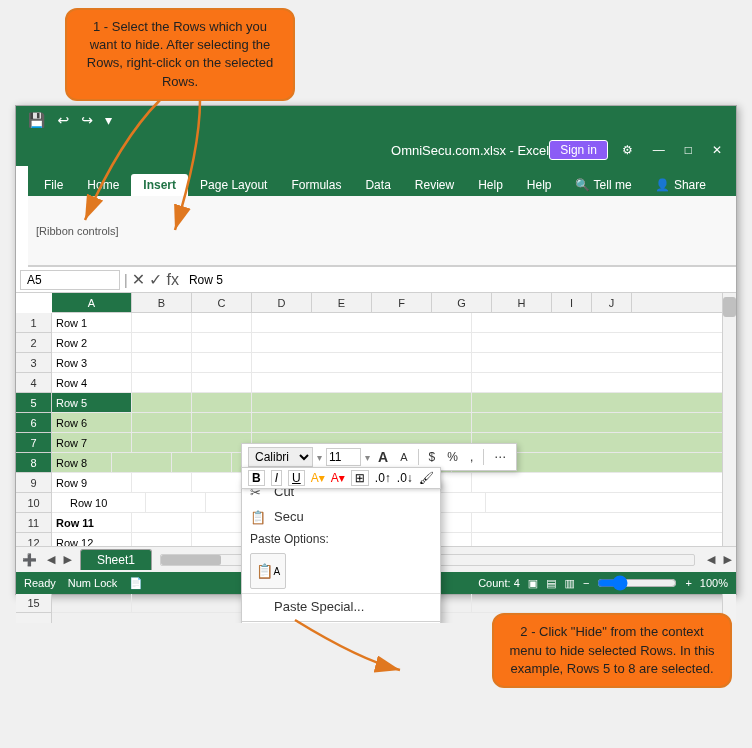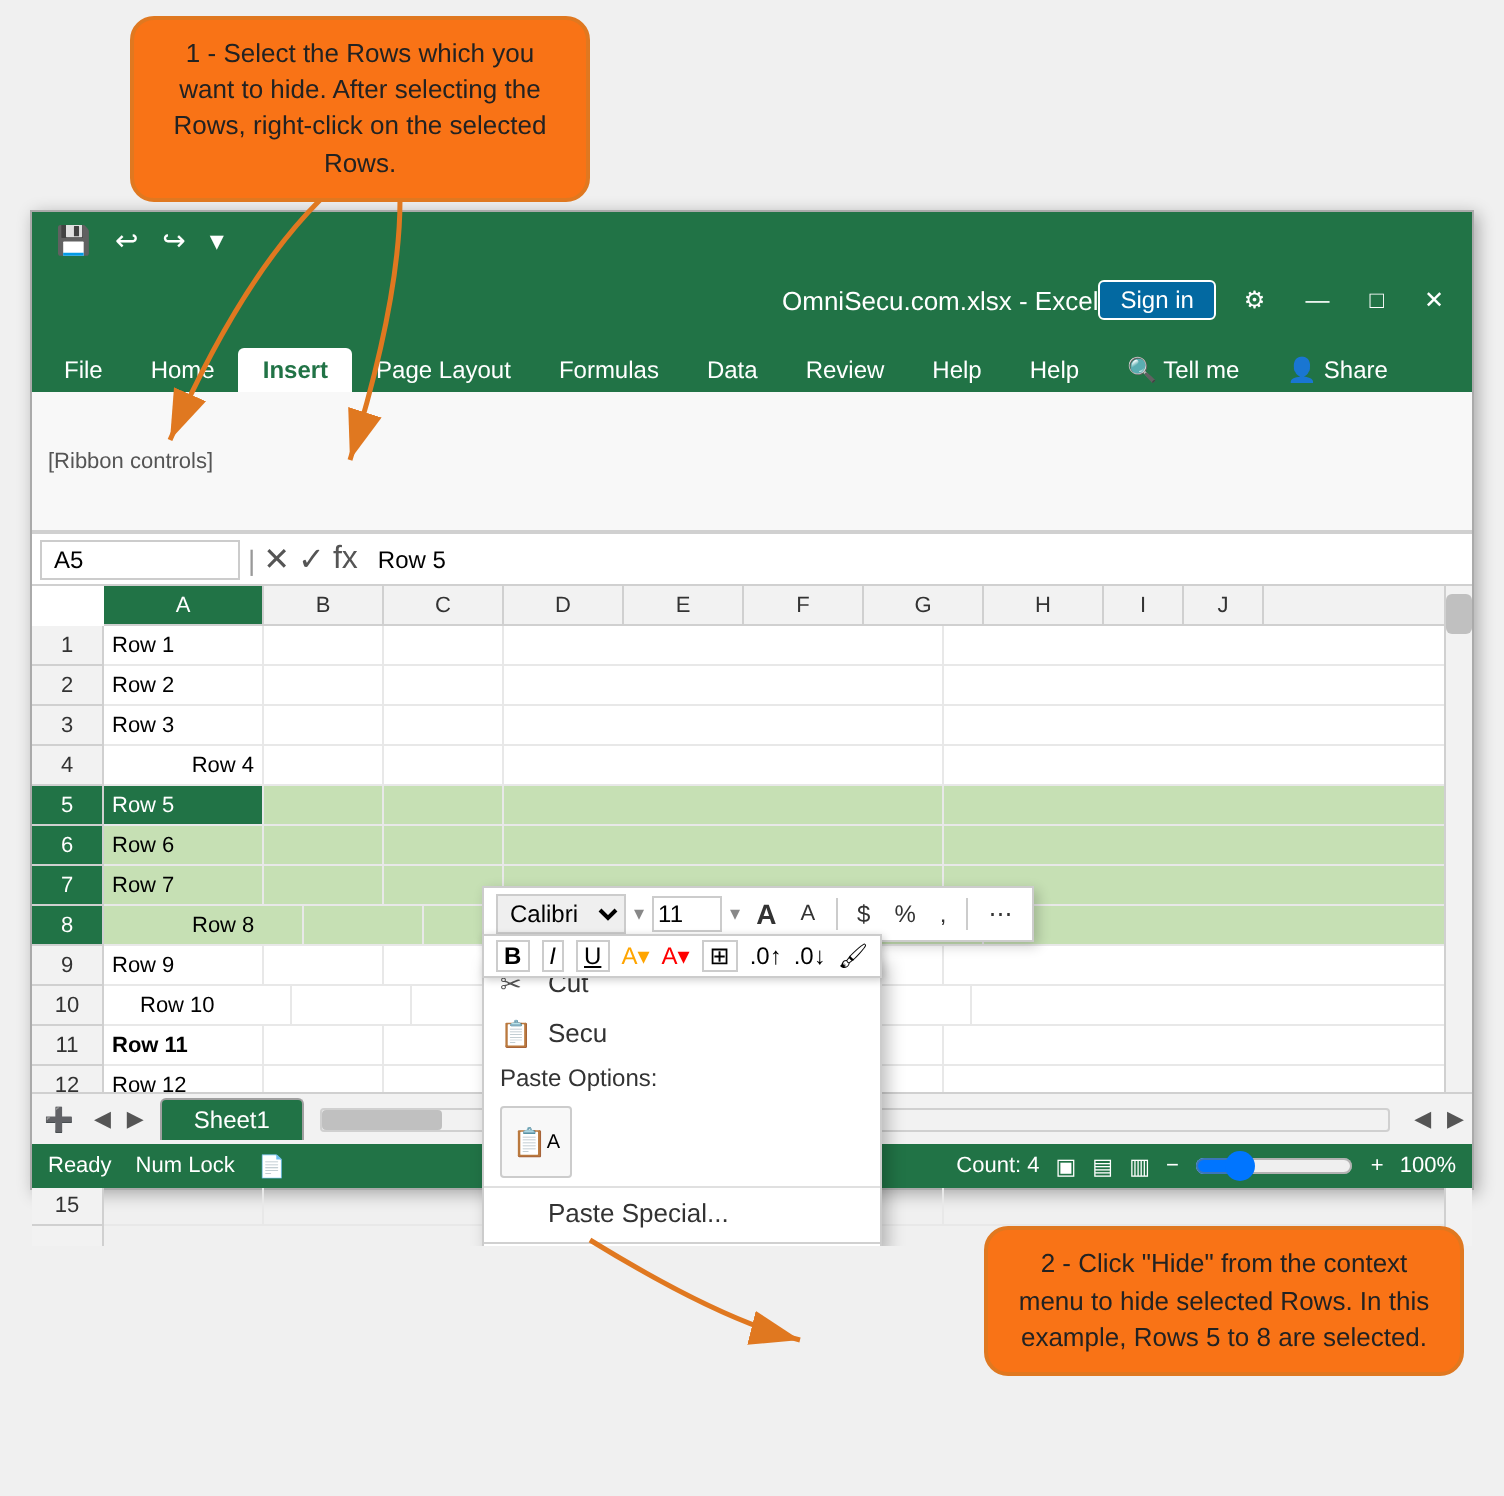--- a/index.html
+++ b/index.html
@@ -69,21 +69,21 @@
       flex: 1;
       text-align: right;
       font-size: 13px;
     }
     .title-bar-right {
       display: flex;
       align-items: center;
       gap: 8px;
     }
     .sign-in-btn {
-      background: #0369a1;
+      background: #8b5cf6;
       border: 1px solid #fff;
       color: white;
       padding: 2px 10px;
       font-size: 12px;
       border-radius: 3px;
       cursor: pointer;
     }
     .title-win-btn {
       font-size: 12px;
       padding: 2px 6px;
@@ -103,20 +103,21 @@
       color: white;
       font-size: 14px;
       cursor: pointer;
       padding: 2px 4px;
     }
 
     
     .ribbon {
       background: #fff;
       border-bottom: 1px solid #d0d0d0;
+      margin-left: 12px;
     }
     .ribbon-tabs {
       background: #217346;
       display: flex;
       height: 30px;
       align-items: flex-end;
       padding: 0 4px;
     }
     .ribbon-tab {
       padding: 4px 12px;
@@ -472,21 +473,21 @@
         </div>
 
         <div class="grid-row">
           <div class="grid-cell" style="width:80px;">Row 3</div>
           <div class="grid-cell" style="width:60px;"></div>
           <div class="grid-cell" style="width:60px;"></div>
           <div class="grid-cell" style="width:220px;"></div>
         </div>
 
         <div class="grid-row">
-          <div class="grid-cell" style="width:80px;text-align:right;">Row 4</div>
+          <div class="grid-cell" style="width:80px;">Row 4</div>
           <div class="grid-cell" style="width:60px;"></div>
           <div class="grid-cell" style="width:60px;"></div>
           <div class="grid-cell" style="width:220px;"></div>
         </div>
 
         <div class="grid-row highlighted">
           <div class="grid-cell selected-cell" style="width:80px;">Row 5</div>
           <div class="grid-cell" style="width:60px; background:#c6e0b4;"></div>
           <div class="grid-cell" style="width:60px; background:#c6e0b4;"></div>
           <div class="grid-cell" style="width:220px; background:#c6e0b4;"></div>
@@ -500,21 +501,21 @@
         </div>
 
         <div class="grid-row highlighted">
           <div class="grid-cell" style="width:80px;">Row 7</div>
           <div class="grid-cell" style="width:60px;"></div>
           <div class="grid-cell" style="width:60px;"></div>
           <div class="grid-cell" style="width:220px;"></div>
         </div>
 
         <div class="grid-row highlighted">
-          <div class="grid-cell" style="width:60px;margin-left:40px;">Row 8</div>
+          <div class="grid-cell" style="width:60px;">Row 8</div>
           <div class="grid-cell" style="width:60px;"></div>
           <div class="grid-cell" style="width:60px;"></div>
           <div class="grid-cell" style="width:220px;"></div>
         </div>
 
         <div class="grid-row">
           <div class="grid-cell" style="width:80px;">Row 9</div>
           <div class="grid-cell" style="width:60px;"></div>
           <div class="grid-cell" style="width:280px;"></div>
         </div>

